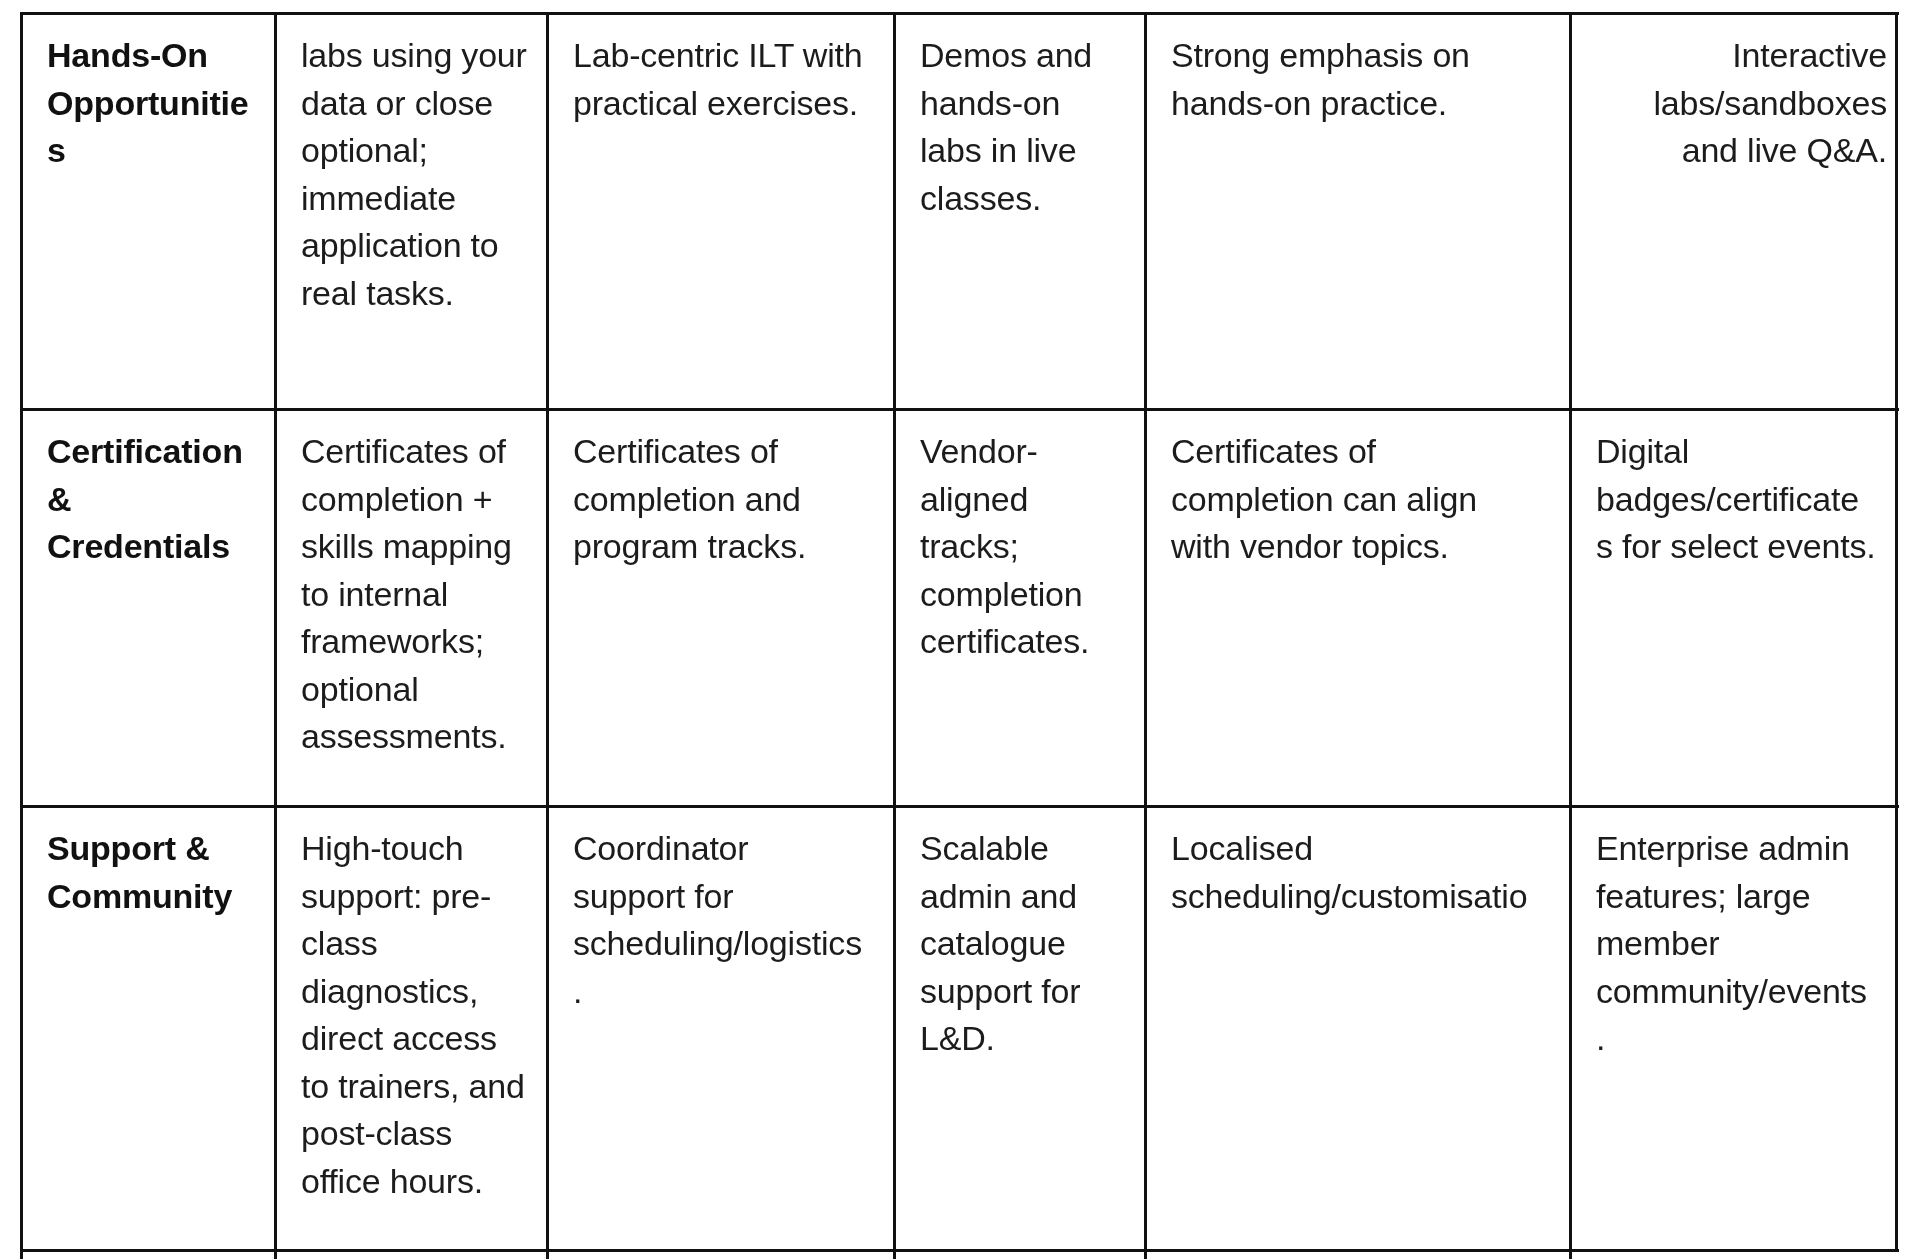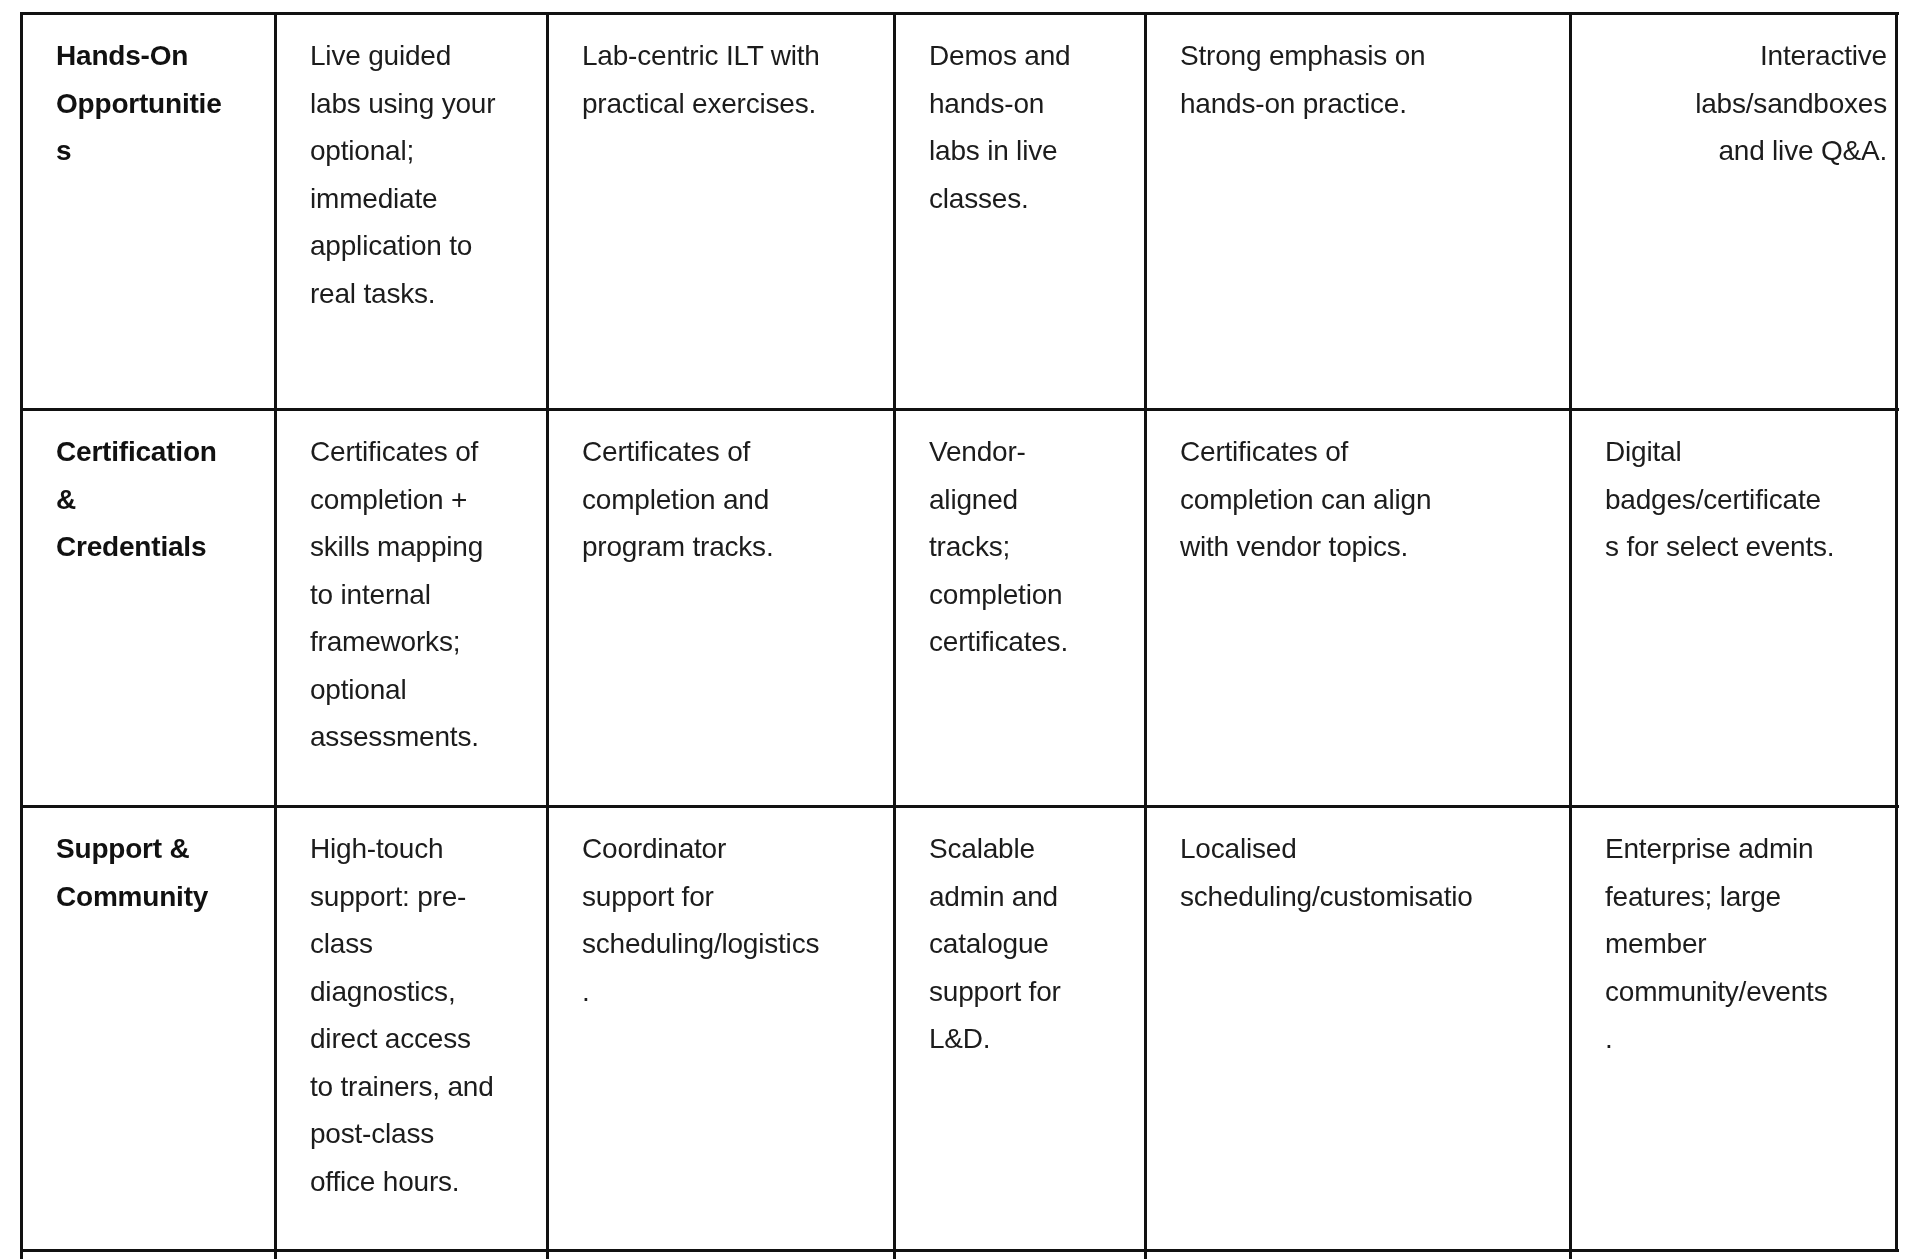--- a/index.html
+++ b/index.html
@@ -32,22 +32,22 @@
   .hline {
     position: absolute;
     height: 3px;
     background: #111;
     left: 20px;
     width: 1879px;
   }
   .cell {
     position: absolute;
     box-sizing: border-box;
-    padding: 17px 8px 0 33px;
-    font-size: 28px;
+    padding: 17px 8px 0 24px;
+    font-size: 34px;
     line-height: 47.5px;
     letter-spacing: -0.2px;
     white-space: nowrap;
     overflow: hidden;
   }
   .cell .line {
     display: block;
   }
   .cell.header {
     font-weight: bold;
@@ -71,22 +71,22 @@
   <div class="hline" style="top:408px;"></div>
   <div class="hline" style="top:805px;"></div>
   <div class="hline" style="top:1249px;"></div>
 
   <div class="cell header" style="left:23px;top:15px;width:251px;height:393px;">
     <span class="line">Hands-On</span>
     <span class="line">Opportunitie</span>
     <span class="line">s</span>
   </div>
   <div class="cell" style="left:277px;top:15px;width:269px;height:393px;">
-    <span class="line">Live guided</span>
     <span class="line">labs using your</span>
+    <span class="line">data or close</span>
     <span class="line">optional;</span>
     <span class="line">immediate</span>
     <span class="line">application to</span>
     <span class="line">real tasks.</span>
   </div>
   <div class="cell" style="left:549px;top:15px;width:344px;height:393px;">
     <span class="line">Lab-centric ILT with</span>
     <span class="line">practical exercises.</span>
   </div>
   <div class="cell" style="left:896px;top:15px;width:248px;height:393px;">

